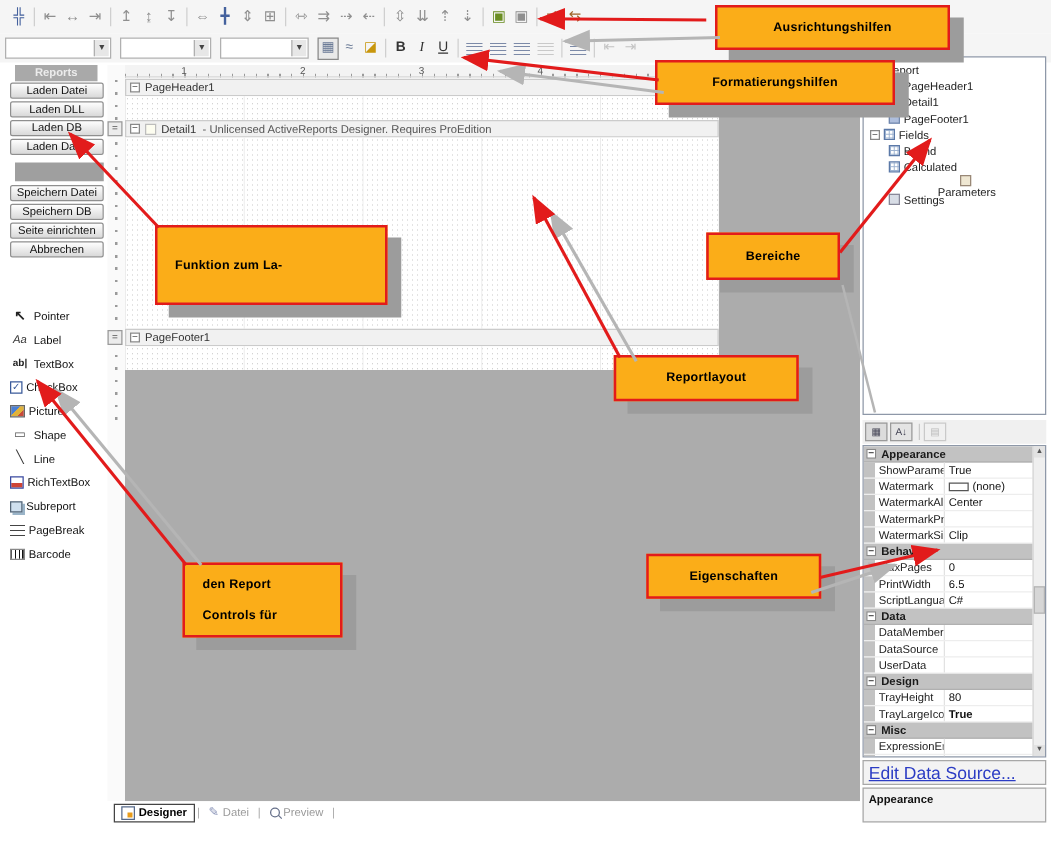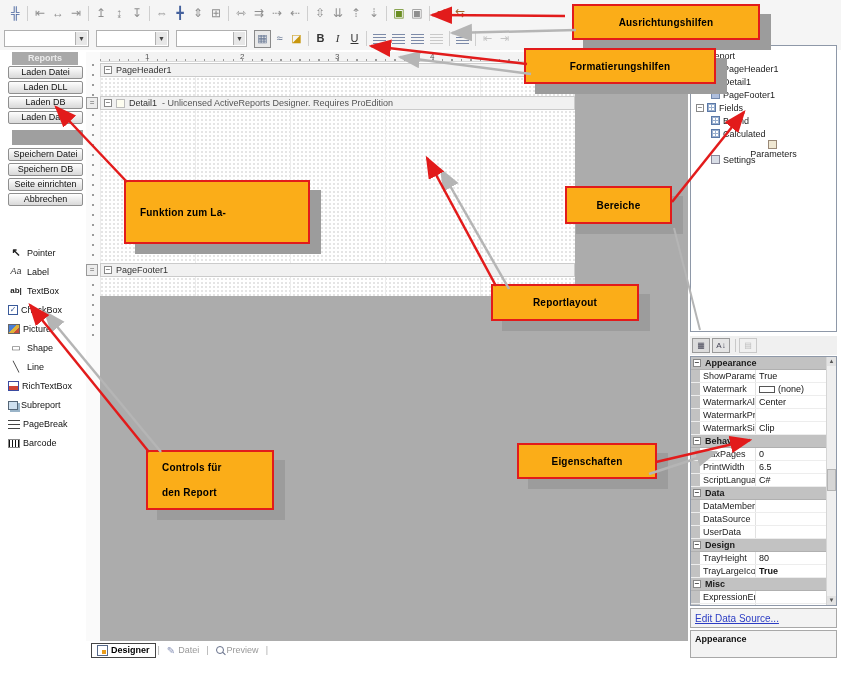--- a/index.html
+++ b/index.html
@@ -95,21 +95,21 @@
   .prow .gut{width:9px;align-self:stretch;background:#c2c2c2;flex:none}
   .prow .lab{width:55px;padding-left:3px;color:#222;flex:none;overflow:hidden}
   .prow .val{flex:1;border-left:1px solid #e2e2e2;padding-left:3px;color:#111;overflow:hidden;align-self:stretch;line-height:12px}
   .swatch{display:inline-block;width:16px;height:7px;border:1px solid #555;background:#fff;margin-right:3px;vertical-align:middle}
   #pscroll{position:absolute;right:0;top:0;width:10px;height:100%;background:#efefef;border-left:1px solid #d5d5d5;font-size:6px;color:#555;text-align:center}
   #pscroll .up{position:absolute;top:0;left:0;right:0;height:9px;line-height:9px;background:#e2e2e2}
   #pscroll .dn{position:absolute;bottom:0;left:0;right:0;height:9px;line-height:9px;background:#e2e2e2}
   #pscroll .th{position:absolute;top:45%;left:0;right:0;height:22px;background:#d6d6d6;border:1px solid #b4b4b4}
 
   #editsrc{position:absolute;left:690px;top:608px;width:147px;height:20px;background:#f3f3f3;border:1px solid #a8a8a8;display:flex;align-items:center;padding-left:4px}
-  #editsrc .lnk{font-size:10px;color:#2b3cc4;text-decoration:underline}
+  #editsrc .lnk{font-size:14px;color:#2b3cc4;text-decoration:underline}
   #descbox{position:absolute;left:690px;top:630px;width:147px;height:28px;background:#f3f3f3;border:1px solid #a8a8a8;padding:3px 4px;font-size:9px;font-weight:bold;color:#111}
 
   
   .callout{position:absolute;background:#fbad18;border:2px solid #e21b1b;box-shadow:11px 10px 0 0 #9c9c9c;display:flex;flex-direction:column;justify-content:center;font-size:10px;font-weight:bold;color:#000;z-index:30;letter-spacing:.2px}
   .callout.center{align-items:center}
   .callout.left{padding-left:14px;line-height:25px}
   #co-ausricht{left:572px;top:4px;width:188px;height:36px}
   #co-format{left:524px;top:48px;width:192px;height:36px}
   #co-funktion{left:124px;top:180px;width:186px;height:64px}
   #co-bereiche{left:565px;top:186px;width:107px;height:38px}
@@ -464,22 +464,22 @@
   <div class="callout left" id="co-funktion">
     <span>Funktion zum La-</span>
   </div>
   <div class="callout center" id="co-bereiche">
       <span>Bereiche</span>
     </div>
   <div class="callout center" id="co-report">
       <span>Reportlayout</span>
     </div>
   <div class="callout left" id="co-controls">
+    <span>den Report</span>
     <span>Controls für</span>
-    <span>den Report</span>
   </div>
   <div class="callout center" id="co-eigen">
       <span>Eigenschaften</span>
     </div>
 
   <svg id="arrows" width="841" height="674">
     <defs>
       <marker id="mR" markerWidth="9" markerHeight="8" refX="8" refY="3.5" orient="auto">
           <path d="M0,0 L9,3.5 L0,7 z" fill="#e21b1b"></path>
         </marker>

